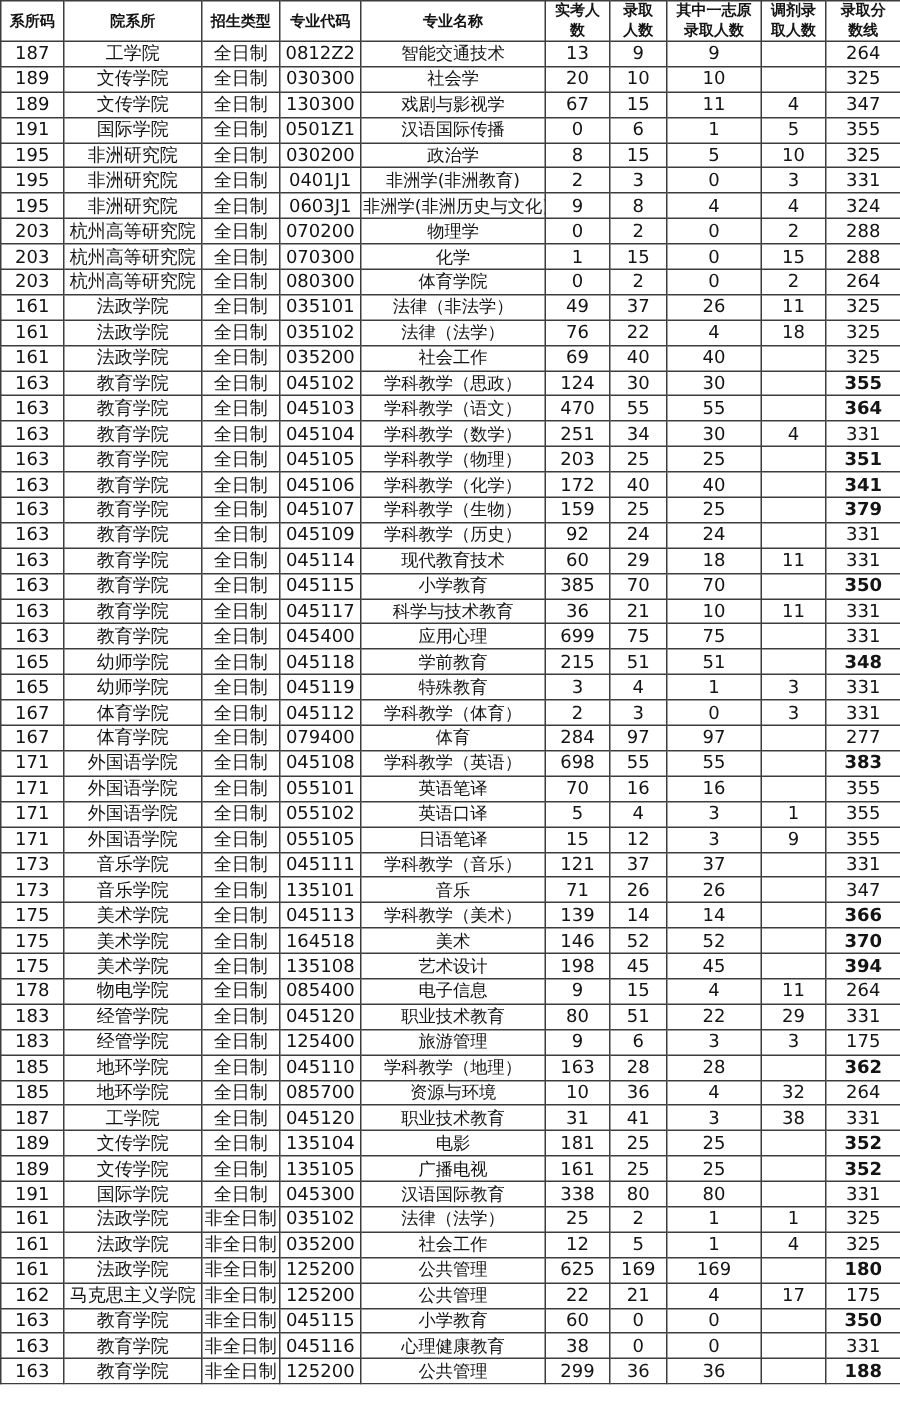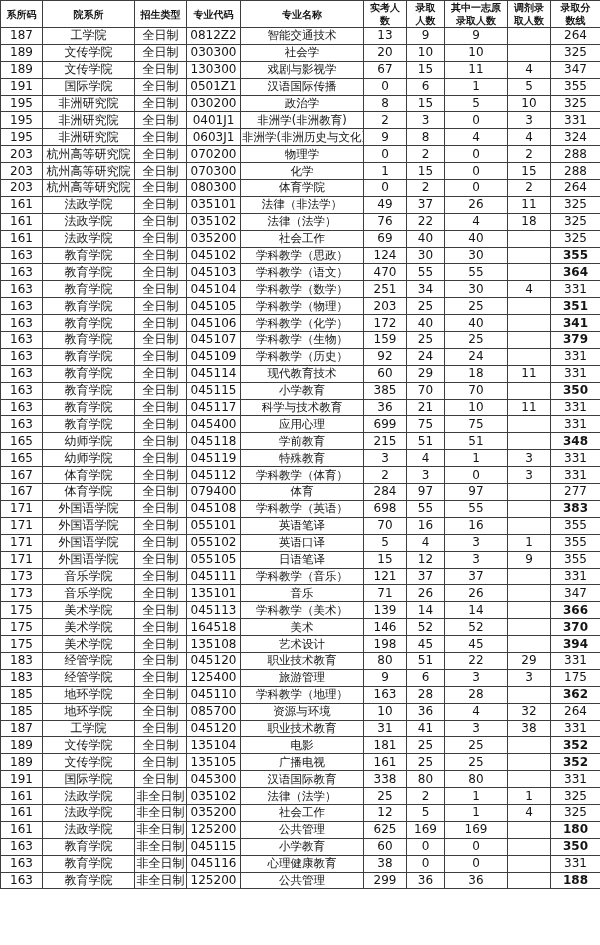--- a/index.html
+++ b/index.html
@@ -519,20 +519,32 @@
         <td>全日制</td>
         <td>135108</td>
         <td class="cell-major-name">艺术设计</td>
         <td>198</td>
         <td>45</td>
         <td>45</td>
         <td></td>
         <td class="bold">394</td>
       </tr>
       <tr>
+        <td>178</td>
+        <td>物电学院</td>
+        <td>全日制</td>
+        <td>085400</td>
+        <td class="cell-major-name">电子信息</td>
+        <td>9</td>
+        <td>15</td>
+        <td>4</td>
+        <td>11</td>
+        <td>264</td>
+      </tr>
+      <tr>
         <td>183</td>
         <td>经管学院</td>
         <td>全日制</td>
         <td>045120</td>
         <td class="cell-major-name">职业技术教育</td>
         <td>80</td>
         <td>51</td>
         <td>22</td>
         <td>29</td>
         <td>331</td>
@@ -651,20 +663,32 @@
         <td>非全日制</td>
         <td>125200</td>
         <td class="cell-major-name">公共管理</td>
         <td>625</td>
         <td>169</td>
         <td>169</td>
         <td></td>
         <td class="bold">180</td>
       </tr>
       <tr>
+        <td>162</td>
+        <td>马克思主义学院</td>
+        <td>非全日制</td>
+        <td>125200</td>
+        <td class="cell-major-name">公共管理</td>
+        <td>22</td>
+        <td>21</td>
+        <td>4</td>
+        <td>17</td>
+        <td>175</td>
+      </tr>
+      <tr>
         <td>163</td>
         <td>教育学院</td>
         <td>非全日制</td>
         <td>045115</td>
         <td class="cell-major-name">小学教育</td>
         <td>60</td>
         <td>0</td>
         <td>0</td>
         <td></td>
         <td class="bold">350</td>

